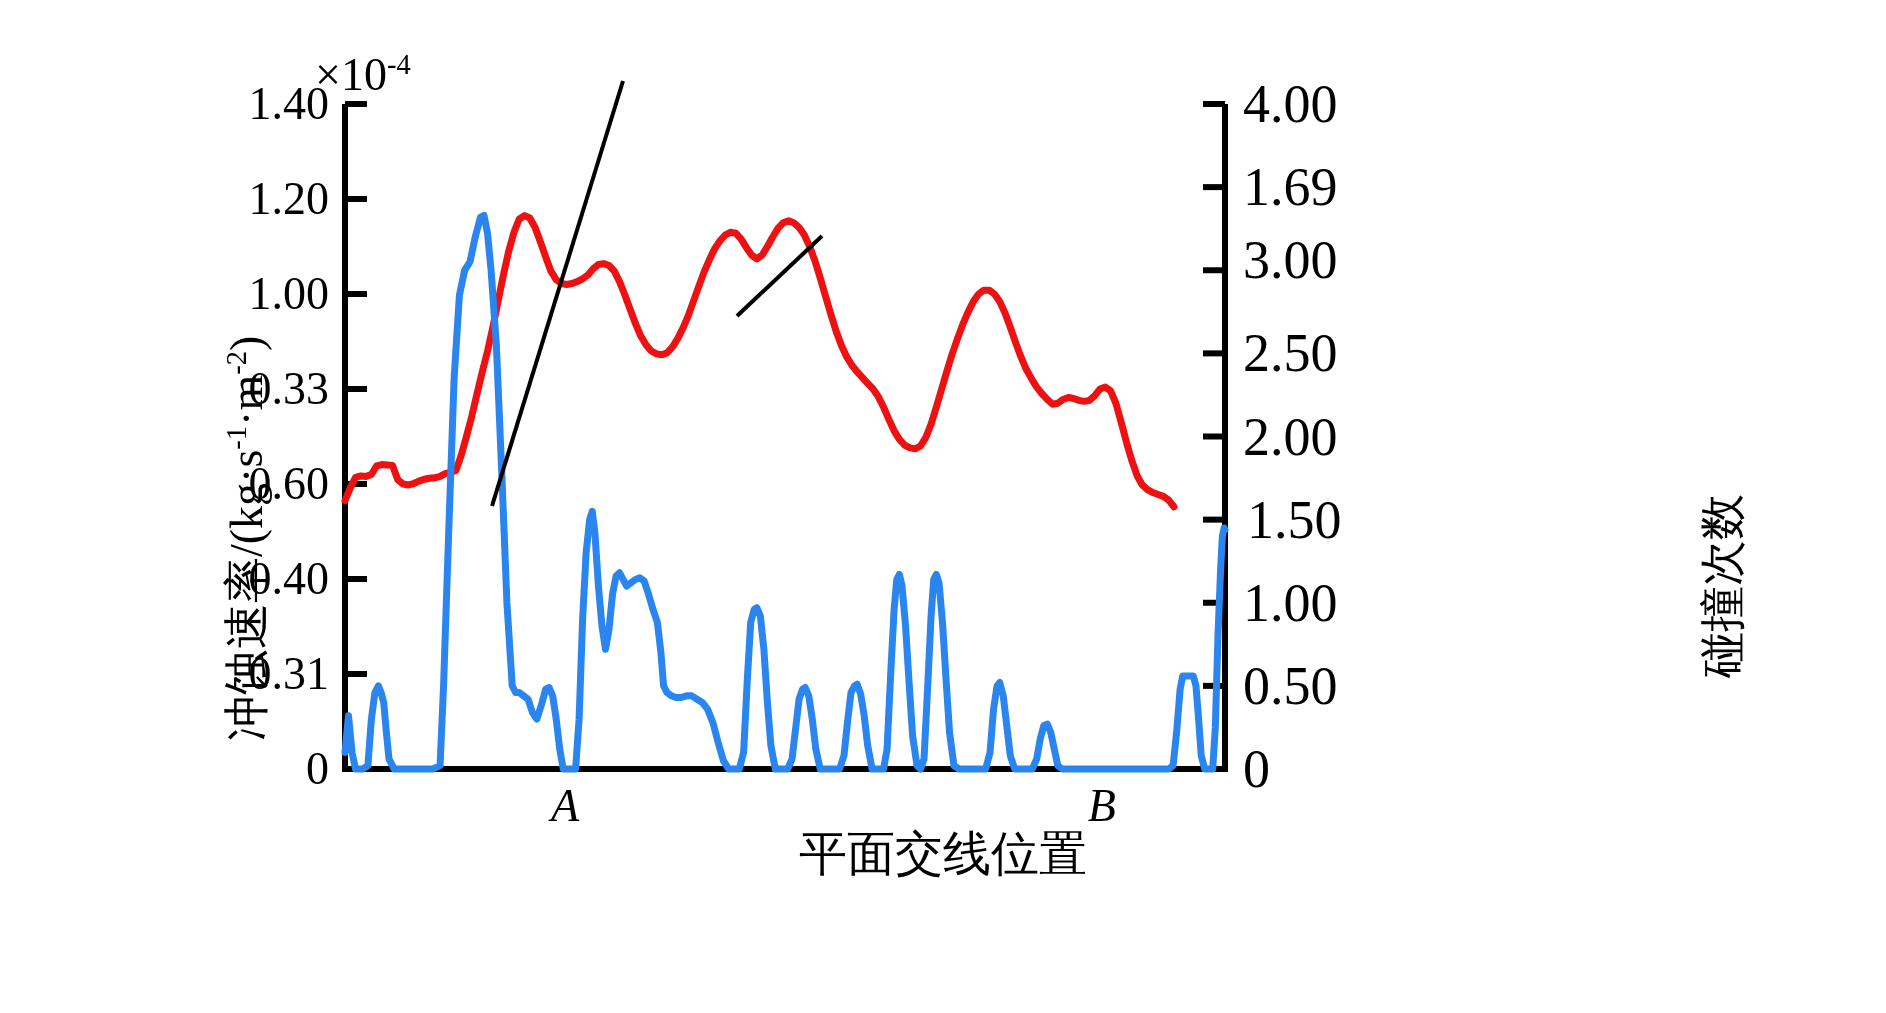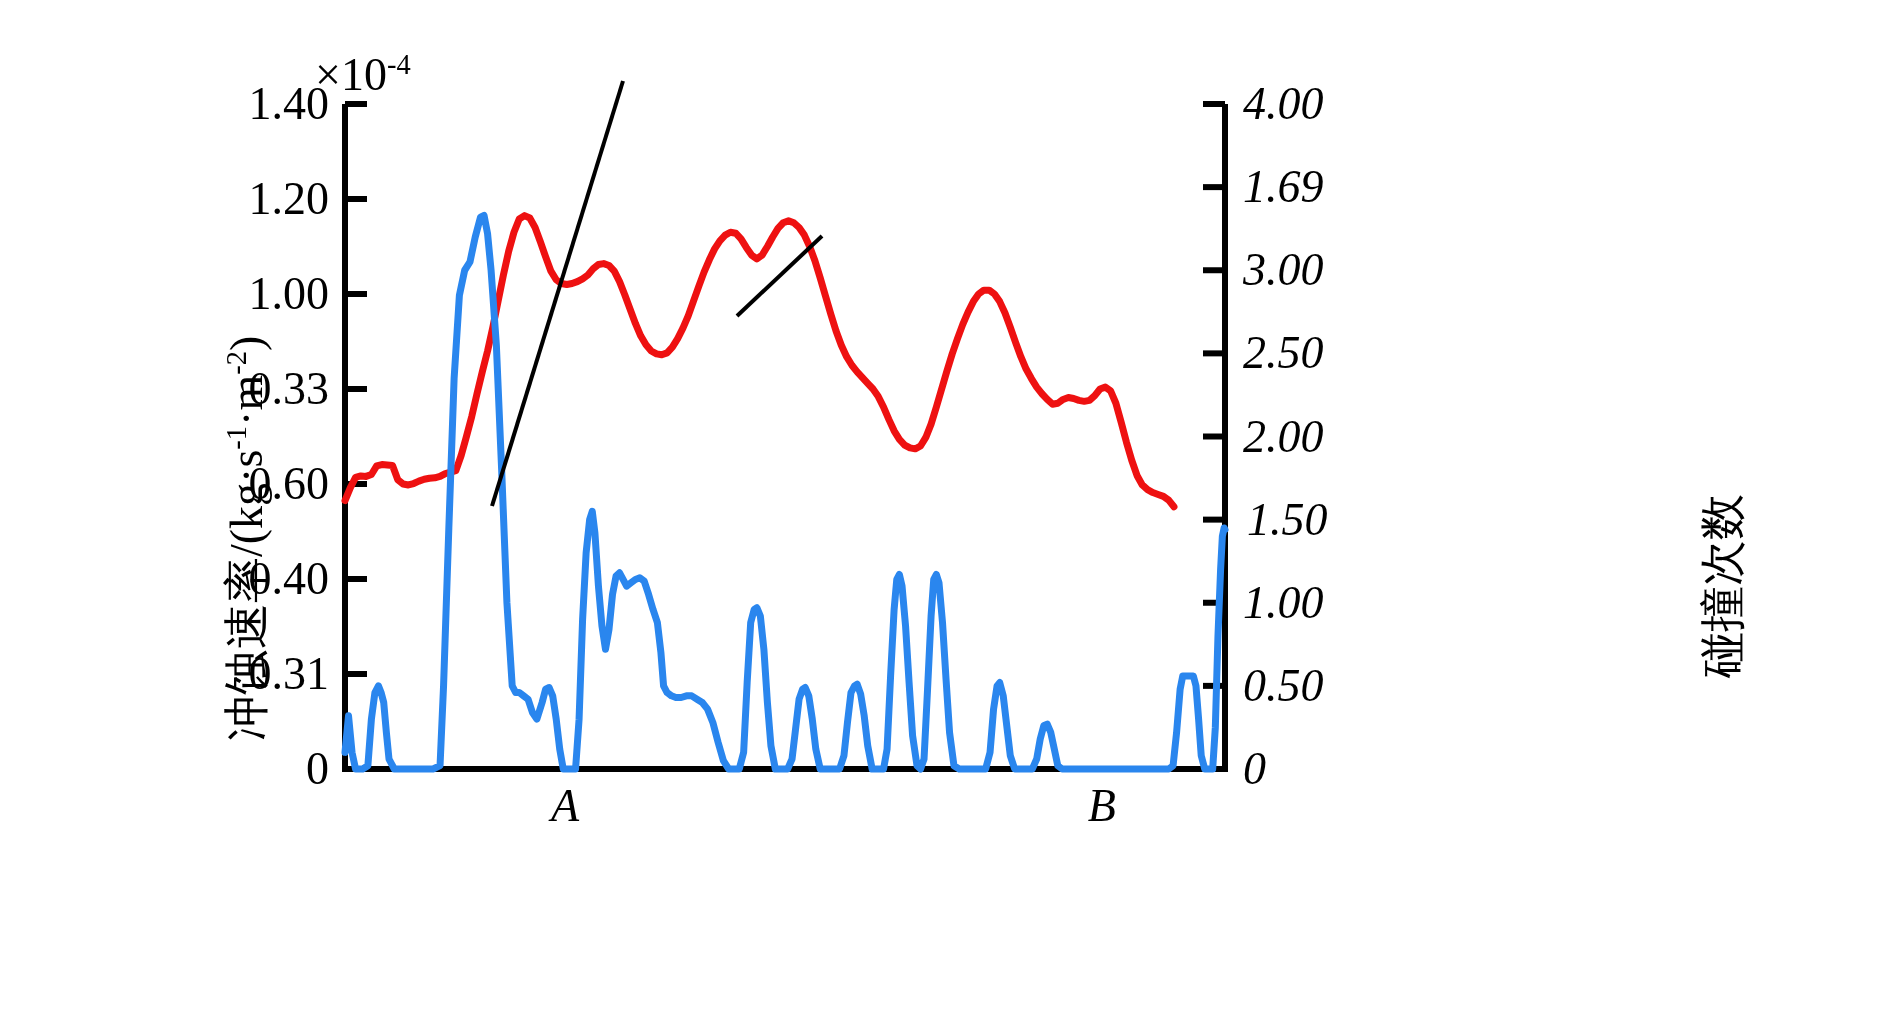--- a/index.html
+++ b/index.html
@@ -4,22 +4,22 @@
 <style>
   html,body{margin:0;padding:0;background:#ffffff;}
   body{width:1886px;height:1013px;position:relative;overflow:hidden;
        font-family:"Liberation Serif","DejaVu Serif",serif;color:#000;}
 
   #fig{position:absolute;left:0;top:0;width:1886px;height:789px;margin-top:44px;}
 
   
   .tick-l{position:absolute;font-size:46px;line-height:46px;
           white-space:nowrap;transform:translateY(-50%);}
-  .tick-r{position:absolute;font-size:46px;line-height:46px;text-align:left;
-          white-space:nowrap;transform:translateY(-50%);font-style:italic;}
+  .tick-r{position:absolute;font-size:54px;line-height:46px;text-align:left;
+          white-space:nowrap;transform:translateY(-50%);}
   .tick-x{position:absolute;font-size:46px;line-height:46px;font-style:italic;
           white-space:nowrap;transform:translateX(-50%);}
 
   
   #expo{position:absolute;left:315px;top:4px;font-size:46px;white-space:nowrap;}
   #expo sup{font-size:0.62em;vertical-align:super;}
 
   
   .vtitle{position:absolute;font-size:46px;white-space:nowrap;
           transform-origin:0 0;}
@@ -45,40 +45,41 @@
   <div id="expo">
     <span>×10</span><sup>-4</sup>
   </div>
 
   <div class="vtitle" id="ylab-left">
     <span>冲蚀速率/(kg·s</span><sup>-1</sup><span>·m</span><sup>-2</sup><span>)</span>
   </div>
 
   <div class="vtitle" id="ylab-right">碰撞次数</div>
 
+  <div id="xlab">平面交线位置</div>
 
 
   <div id="ticklabels-left">
       <div class="tick-l" style="right: 1557px; top: 725px;">0</div>
       <div class="tick-l" style="right: 1557px; top: 630px;">0.31</div>
       <div class="tick-l" style="right: 1557px; top: 535px;">0.40</div>
       <div class="tick-l" style="right: 1557px; top: 440px;">0.60</div>
       <div class="tick-l" style="right: 1557px; top: 345px;">0.33</div>
       <div class="tick-l" style="right: 1557px; top: 250px;">1.00</div>
       <div class="tick-l" style="right: 1557px; top: 155px;">1.20</div>
       <div class="tick-l" style="right: 1557px; top: 60px;">1.40</div>
     </div>
   <div id="ticklabels-right">
       <div class="tick-r" style="left: 1243px; top: 725px;">0</div>
       <div class="tick-r" style="left: 1243px; top: 641.875px;">0.50</div>
       <div class="tick-r" style="left: 1243px; top: 558.75px;">1.00</div>
       <div class="tick-r" style="left: 1247px; top: 475.625px;">1.50</div>
       <div class="tick-r" style="left: 1243px; top: 392.5px; text-align: right;">2.00</div>
       <div class="tick-r" style="left: 1243px; top: 309.375px;">2.50</div>
-      <div class="tick-r" style="left: 1243px; top: 226px; text-align: center;">3.00</div>
+      <div class="tick-r" style="left: 1243px; top: 216px; text-align: center;">3.00</div>
       <div class="tick-r" style="left: 1243px; top: 143.125px;">1.69</div>
       <div class="tick-r" style="left: 1243px; top: 60px;">4.00</div>
     </div>
   <div id="ticklabels-x">
       <div class="tick-x" style="left: 565px; top: 739px;">A</div>
       <div class="tick-x" style="left: 1101.8px; top: 739px;">B</div>
     </div>
 
   <svg id="plot" width="1886" height="1013">
     <g id="axis-lines">

